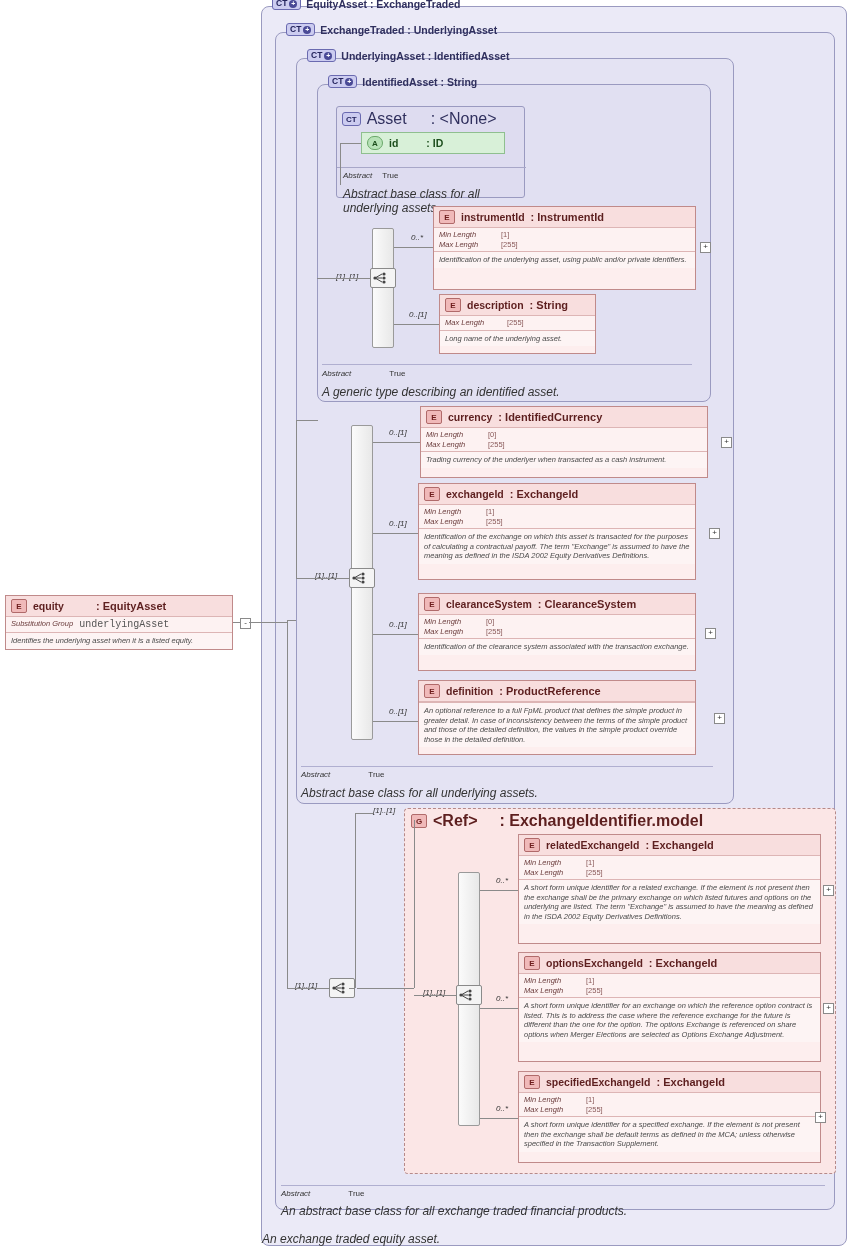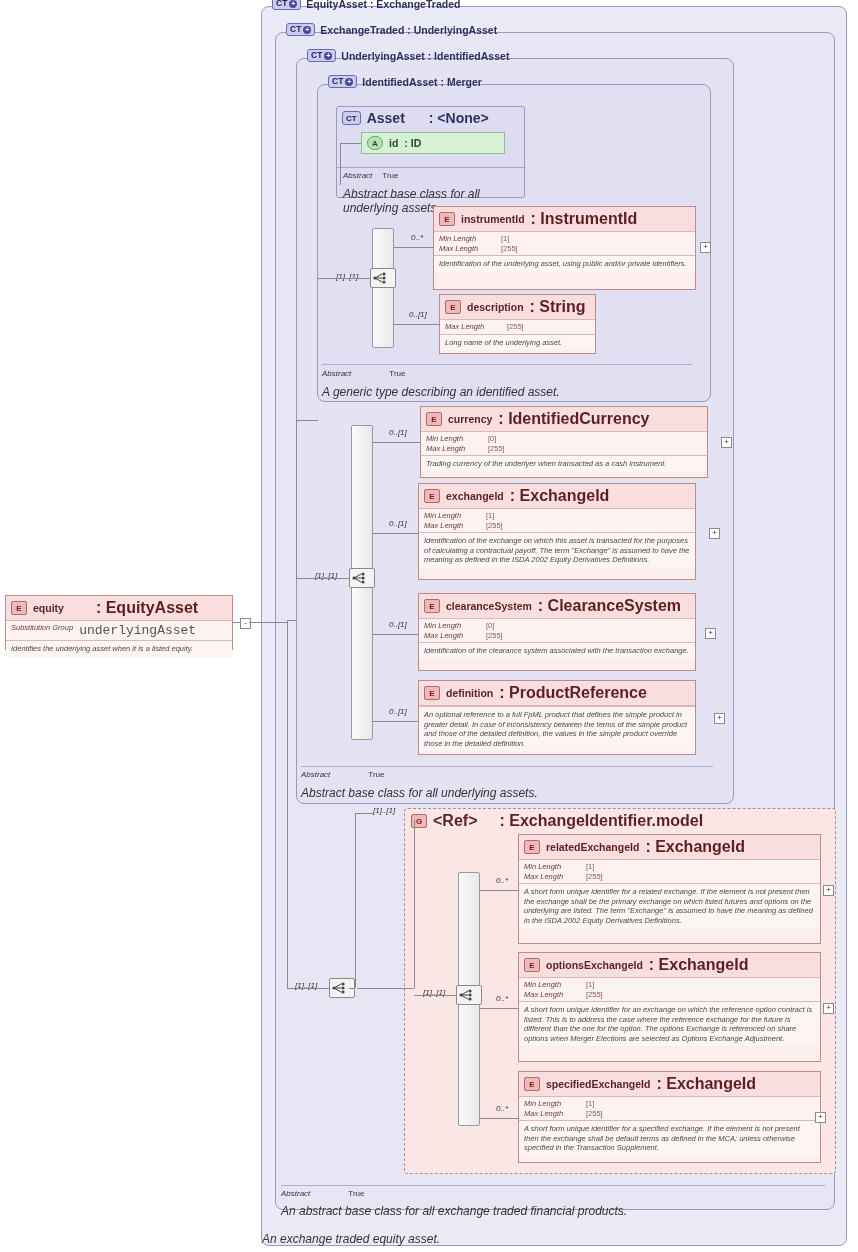--- a/index.html
+++ b/index.html
@@ -21,41 +21,41 @@
     background:#ccccf0;border-radius:3px;padding:0px 3px;font-size:8.5px;color:#23235c;font-weight:bold;line-height:11px;}
   .ct-badge .plus{display:inline-block;width:8px;height:8px;border-radius:50%;background:#4a4a96;color:#fff;
     font-size:7px;line-height:8px;text-align:center;font-weight:bold;}
 
   
   .el-box{border:1px solid #c08a8a;background:#fdeeee;}
   .el-title{display:flex;align-items:center;gap:6px;padding:3px 5px;background:#f8dede;border-bottom:1px solid #ddb5b5;}
   .el-badge{display:inline-flex;align-items:center;justify-content:center;width:14px;height:12px;
     border:1px solid #b06a6a;background:#f0b9b9;border-radius:2px;color:#6e1d1d;font-size:8px;font-weight:bold;}
   .el-name{font-size:10.5px;font-weight:bold;color:#5d1f1f;white-space:nowrap;}
-  .el-type{font-size:16px;font-weight:bold;color:#5d1f1f;}
+  .el-type{font-size:11px;font-weight:bold;color:#5d1f1f;}
   .facets{padding:2px 5px 2px 5px;font-size:7.5px;color:#6a3b3b;border-bottom:1px solid #ddb5b5;background:#fdf2f2;}
   .facet-row{display:flex;gap:4px;line-height:9.5px;}
   .facet-label{font-style:italic;width:58px;color:#6a3b3b;}
   .facet-val{color:#8a5a5a;}
   .doc{padding:3px 5px;font-size:7.5px;font-style:italic;color:#4a4a4a;line-height:9.5px;background:#fdf4f4;}
 
   
   .attr-box{border:1px solid #8fbf8f;background:#eef8ee;}
   .attr-title{display:flex;align-items:center;gap:6px;padding:3px 5px;background:#d8f0d8;}
   .attr-badge{display:inline-flex;align-items:center;justify-content:center;width:14px;height:12px;
     border:1px solid #6aa86a;background:#b7e2b7;border-radius:7px;color:#1d4e1d;font-size:8px;font-weight:bold;}
   .attr-name{font-size:10.5px;font-weight:bold;color:#1d4e1d;}
 
   
   .tbox{border:1px solid #9a9ac0;background:#dedcf0;border-radius:3px;}
   .tbox-title{display:flex;align-items:center;gap:6px;padding:3px 5px;}
   .tbox-badge{display:inline-flex;align-items:center;justify-content:center;
     border:1px solid #6a6ab0;background:#ccccf0;border-radius:3px;padding:0 3px;height:12px;
     color:#23235c;font-size:8px;font-weight:bold;}
-  .tbox-name{font-size:14px;font-weight:bold;color:#30305e;}
+  .tbox-name{font-size:16px;font-weight:normal;color:#30305e;}
 
   
   .grp-box{border:1px dashed #b58a8a;background:#fbe6e6;border-radius:4px;}
   .grp-title{display:flex;align-items:center;gap:6px;padding:3px 6px;}
   .grp-badge{display:inline-flex;align-items:center;justify-content:center;width:14px;height:12px;
     border:1px solid #b06a6a;background:#f0b9b9;border-radius:2px;color:#6e1d1d;font-size:8px;font-weight:bold;}
   .grp-name{font-size:16px;font-weight:bold;color:#5d1f1f;}
 
   
   .abstract-row{display:flex;gap:10px;font-size:8px;font-style:italic;color:#333;}
@@ -74,21 +74,21 @@
   .ln{position:absolute;background:#8a8a8a;}
   .lnh{height:1px;}
   .lnv{width:1px;}
 
   .expander{position:absolute;width:9px;height:9px;border:1px solid #8a8a8a;background:#fff;
     font-size:8px;line-height:7px;text-align:center;color:#333;}
 
   
   .sub-row{display:flex;gap:6px;padding:2px 5px;font-size:7.5px;border-bottom:1px solid #ddb5b5;background:#fdf2f2;}
   .sub-label{font-style:italic;color:#6a3b3b;}
-  .sub-val{color:#555;font-family:"Liberation Mono",monospace;font-size:13px;}
+  .sub-val{color:#555;font-family:"Liberation Mono",monospace;font-size:10px;}
 </style>
 </head>
 <body>
 
 <div id="stage">
 
   <div class="abs ct-box" style="left:261px;top:6px;width:586px;height:1240px;">
     <div class="ct-header">
       <span class="ct-badge">
           <span>CT</span>
@@ -117,21 +117,21 @@
       <span>UnderlyingAsset : IdentifiedAsset</span>
     </div>
   </div>
 
   <div class="abs ct-box lvl4" style="left:317px;top:84px;width:394px;height:318px;">
     <div class="ct-header">
       <span class="ct-badge">
           <span>CT</span>
           <span class="plus">+</span>
         </span>
-      <span>IdentifiedAsset : Merger</span>
+      <span>IdentifiedAsset : String</span>
     </div>
   </div>
 
   <div class="abs tbox" style="left:336px;top:106px;width:189px;height:92px;">
     <div class="tbox-title">
       <span class="tbox-badge">
           <span>CT</span>
         </span>
       <span class="tbox-name">Asset</span>
       <span class="tbox-name" style="margin-left:18px;">: &lt;None&gt;</span>
@@ -143,21 +143,21 @@
     </div>
     <div class="abs foot-doc" style="left:6px;top:80px;width:178px;">Abstract base class for all underlying assets.</div>
   </div>
 
   <div class="abs attr-box" style="left:361px;top:132px;width:144px;height:22px;">
     <div class="attr-title">
       <span class="attr-badge">
           <span>A</span>
         </span>
       <span class="attr-name">id</span>
-      <span class="attr-name" style="">: ID</span>
+      <span class="attr-name" style="margin-left:22px;">: ID</span>
     </div>
   </div>
 
   <div class="ln lnh abs" style="left:340px;top:143px;width:21px;"></div>
   <div class="ln lnv abs" style="left:340px;top:143px;height:42px;"></div>
 
   <div class="abs seqbar" style="left:372px;top:228px;width:22px;height:120px;background:linear-gradient(90deg,#fbfbfb,#e8e8e8);"></div>
   <div class="abs seqicon" style="left:370px;top:268px;">
     <svg width="20" height="14" viewBox="0 0 20 14">
       <line x1="2" y1="7" x2="9" y2="3" stroke="#444" stroke-width="1"></line>

